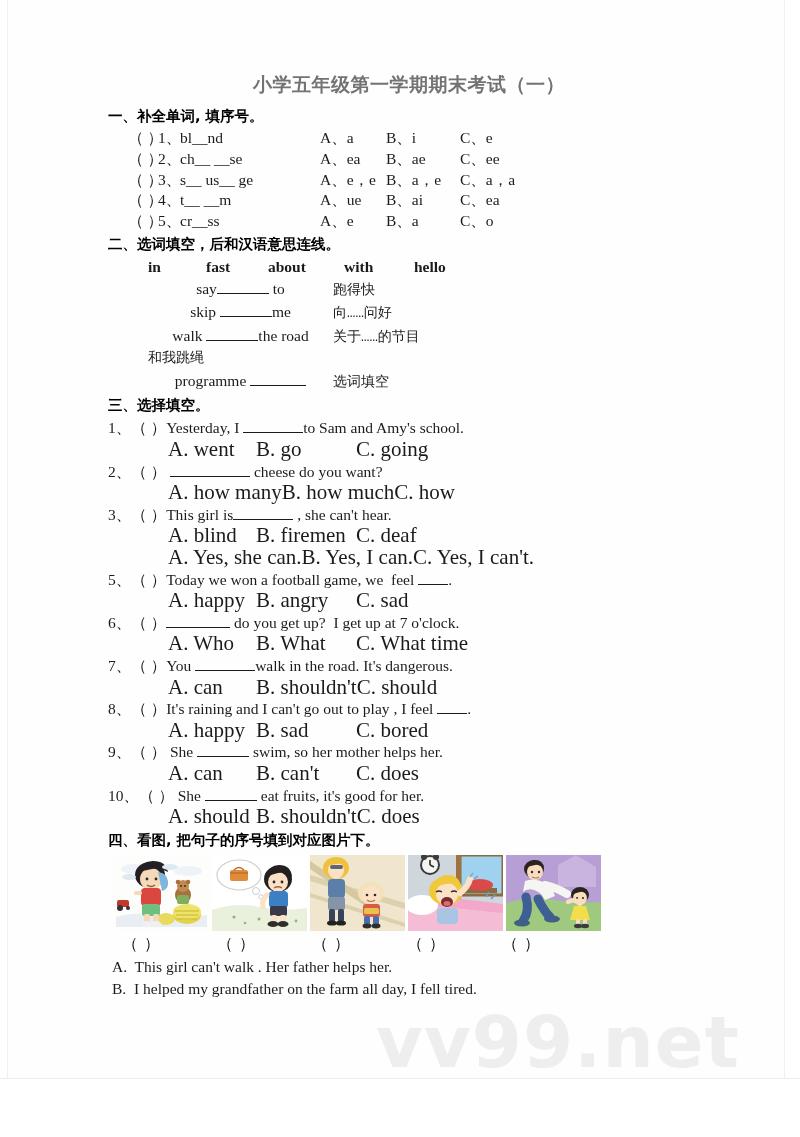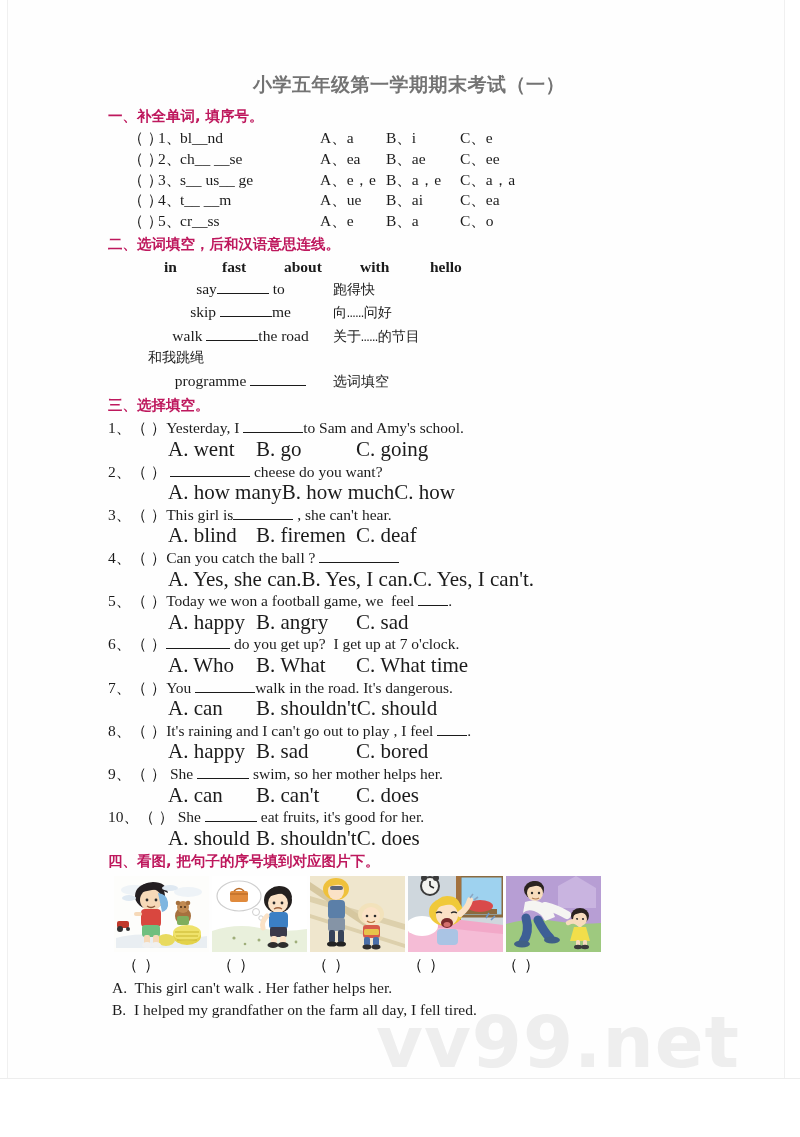--- a/index.html
+++ b/index.html
@@ -51,21 +51,21 @@
     margin: 0 0 9px 0;
     padding-right: 18px;
     color: #737373;
   }
 
   
   .sec-head {
     font-family: "DejaVu Sans", "Liberation Sans", sans-serif;
     font-weight: bold;
     font-size: 14.5px;
-    color: #be185d;
+    color: #000000;
     margin: 3px 0 2px 0;
     letter-spacing: 0px;
   }
 
   
   .s1-row {
     display: flex;
     align-items: baseline;
     font-size: 15.5px;
     line-height: 20.8px;
@@ -83,21 +83,21 @@
   
   .s2-words {
     display: flex;
     padding-left: 40px;
     font-weight: bold;
     font-size: 15.5px;
     line-height: 22px;
     margin-top: 2px;
   }
   .s2-words span { display:inline-block; }
-  .s2-w0 { width: 58px; margin-left: 16px; }
+  .s2-w0 { width: 58px; }
   .s2-w1 { width: 62px; }
   .s2-w2 { width: 76px; }
   .s2-w3 { width: 70px; }
   .s2-row {
     display: flex;
     align-items: baseline;
     font-size: 15.5px;
     line-height: 21.5px;
     padding-left: 40px;
     white-space: pre;
@@ -276,21 +276,20 @@
       <span class="q-opt">C. how</span>
     </div>
 
     <div class="q-line"><span>3、（ ）</span><span>This girl is</span><span class="blank bl-60"></span><span> , she can't hear.</span></div>
     <div class="q-opts">
       <span class="q-opt a">A. blind</span>
       <span class="q-opt b">B. firemen</span>
       <span class="q-opt">C. deaf</span>
     </div>
 
-    <div class="q-line"><span>4、（ ）</span><span>Can you catch the ball ? </span><span class="blank bl-80"></span><span></span></div>
     <div class="q-opts">
       <span class="q-opt b">A. Yes, she can.</span>
       <span class="q-opt b">B. Yes, I can.</span>
       <span class="q-opt">C. Yes, I can't.</span>
     </div>
 
     <div class="q-line"><span>5、（ ）</span><span>Today we won a football game, we  feel </span><span class="blank bl-30"></span><span>.</span></div>
     <div class="q-opts">
       <span class="q-opt a">A. happy</span>
       <span class="q-opt b">B. angry</span>

